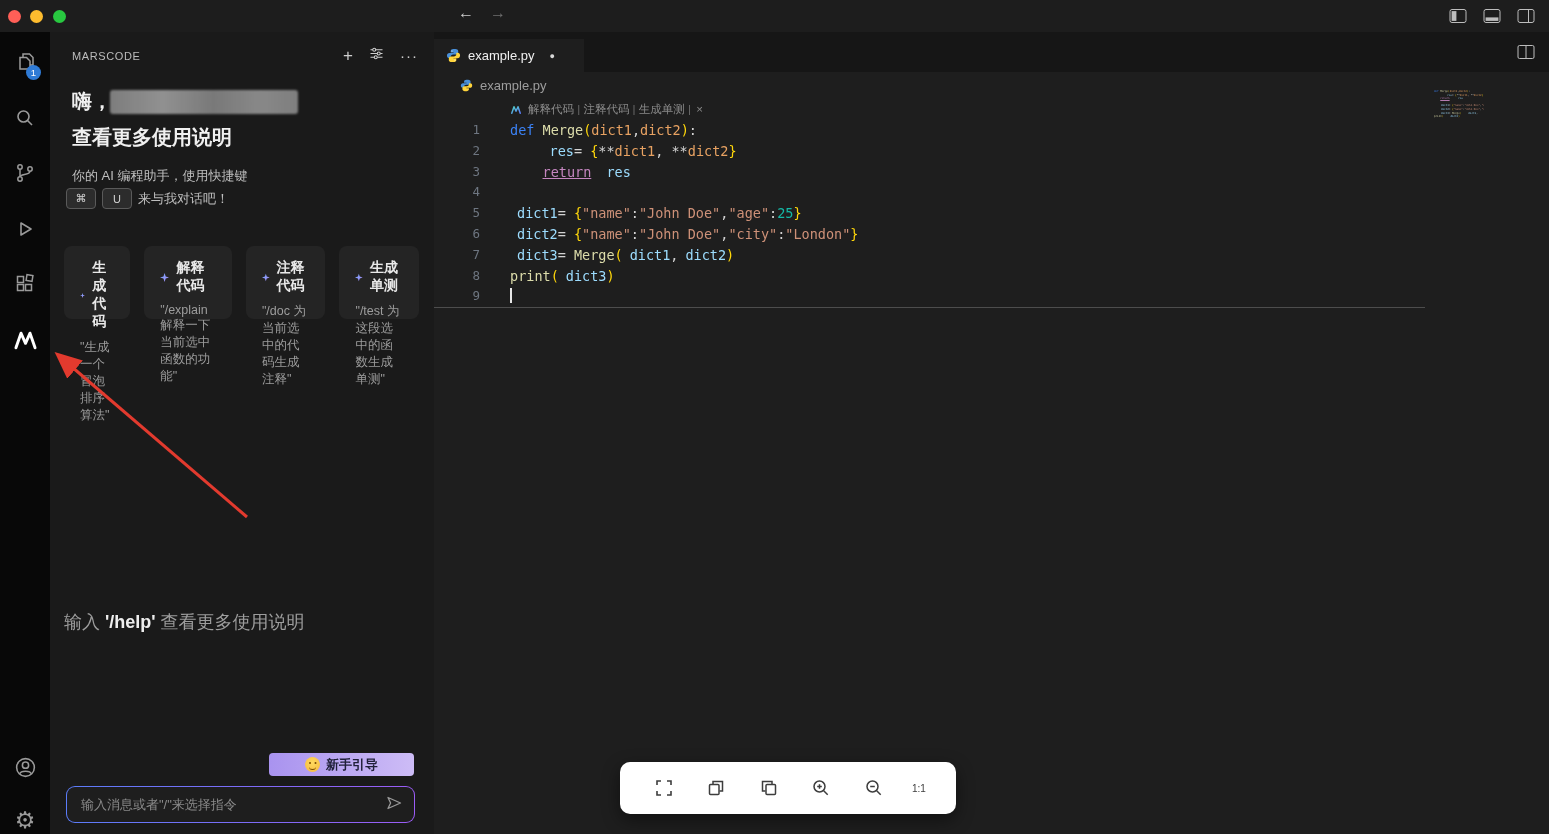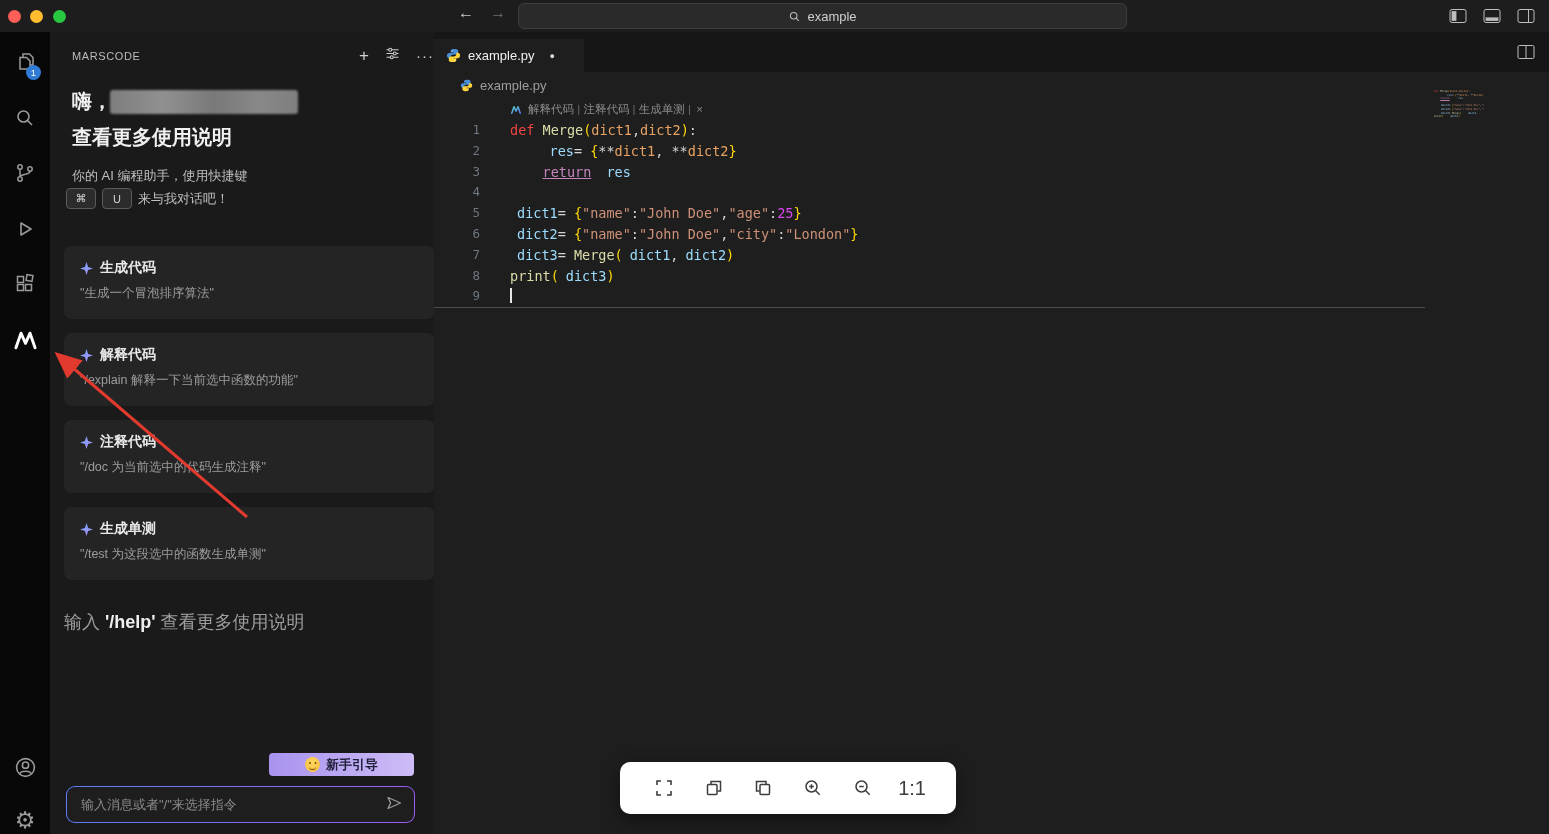--- a/index.html
+++ b/index.html
@@ -19,35 +19,35 @@
   
   .activitybar{position:absolute;left:0;top:32px;width:50px;height:802px;background:#080808;}
   .ai{position:absolute;left:0;width:50px;height:48px;display:flex;align-items:center;justify-content:center;
       color:#9a9a9a;cursor:pointer;}
   .ai.active{color:#ffffff;}
   .badge{position:absolute;left:26px;top:33px;width:15px;height:15px;border-radius:50%;background:#2f7bd6;
     color:#fff;font-size:9.5px;display:flex;align-items:center;justify-content:center;z-index:2;}
   .gear-glyph{font-size:23px;line-height:1;font-family:"DejaVu Sans",sans-serif;}
 
   
-  .sidebar{position:absolute;left:50px;top:32px;width:384px;height:802px;background:#1a1a1a;border-right:1px solid #000;padding-left:16px;}
+  .sidebar{position:absolute;left:50px;top:32px;width:384px;height:802px;background:#1a1a1a;border-right:1px solid #000;}
   .sb-header{position:absolute;left:22px;right:16px;top:14px;display:flex;align-items:center;}
   .sb-title{font-size:11px;letter-spacing:.6px;color:#bcbcbc;flex:1;}
   .sb-hicons{display:flex;gap:16px;align-items:center;color:#cfcfcf;}
   .sb-plus{font-size:17px;line-height:1;cursor:pointer;}
   .sb-more{font-size:15px;letter-spacing:1px;line-height:1;cursor:pointer;}
   .hi{position:absolute;left:22px;top:56px;font-size:20px;font-weight:bold;color:#f0f0f0;}
   .redact{position:absolute;left:60px;top:58px;width:188px;height:24px;border-radius:3px;opacity:.85;
     background:linear-gradient(90deg,#8f8f8f,#a6a6a6 28%,#8a8a8a 55%,#9c9c9c 80%,#909090);filter:blur(1.1px);}
   .greet2{position:absolute;left:22px;top:92px;font-size:20px;font-weight:bold;color:#f0f0f0;}
   .hint1{position:absolute;left:22px;top:135px;font-size:13px;color:#bfbfbf;}
   .keys-row{position:absolute;left:16px;top:156px;display:flex;align-items:center;font-size:13px;color:#bfbfbf;}
   .key{display:inline-flex;align-items:center;justify-content:center;min-width:20px;height:19px;padding:0 4px;
     margin-right:6px;border:1px solid #5a5a5a;border-radius:4px;background:#2c2c2c;font-size:11px;color:#d4d4d4;}
-  .cards{position:absolute;left:14px;right:15px;top:214px;display:flex;flex-direction:column;gap:14px;}
+  .cards{position:absolute;left:14px;right:15px;top:214px;display:flex;gap:14px;}
   .card{background:#242424;border-radius:8px;padding:13px 16px 12px;cursor:pointer;height:48px;}
   .card-title{display:flex;align-items:center;gap:7px;font-size:14px;font-weight:bold;color:#e8e8e8;}
   .card-desc{margin-top:8px;font-size:12.5px;color:#9d9d9d;}
   .help-line{position:absolute;left:14px;top:578px;font-size:18px;color:#9d9d9d;}
   .help-code{color:#eeeeee;font-weight:bold;}
   .guide-btn{position:absolute;left:219px;top:721px;width:145px;height:23px;border-radius:4px;
     background:linear-gradient(90deg,#a993ef,#cdbcf6);display:flex;align-items:center;justify-content:center;
     gap:6px;font-size:13px;font-weight:bold;color:#20203a;cursor:pointer;}
   .face{width:15px;height:15px;border-radius:50%;position:relative;
     background:radial-gradient(circle at 50% 38%,#ffd95e,#f5b93d);}
@@ -75,32 +75,32 @@
     font-size:11.5px;color:#8a8a8a;}
   .lens-action{cursor:pointer;}
   .lens-sep{color:#6a6a6a;}
   .lens-close{cursor:pointer;margin-left:2px;}
   .code{position:absolute;left:0;top:88px;right:124px;font-family:"DejaVu Sans Mono",monospace;}
   .code-row{display:flex;height:20.8px;line-height:20.8px;}
   .code-row.current{border-bottom:1px solid #4d4d4d;}
   .ln{flex:none;width:46px;text-align:right;color:#6e7681;font-size:12.5px;}
   .lc{margin-left:30px;white-space:pre;font-size:13.5px;color:#d4d4d4;}
   .caret{display:inline-block;width:1.5px;height:15px;background:#e6e6e6;vertical-align:-2px;}
-  .c-kw{color:#ef4444;} .c-ctrl{color:#c586c0;text-decoration:underline;} .c-fn{color:#dcdcaa;} .c-var{color:#9cdcfe;margin-left:7px;}
-  .c-str{color:#ce9178;} .c-num{color:#d946ef;} .c-gold{color:#ffd70a;} .c-fg{color:#d4d4d4;}
+  .c-kw{color:#3b82f6;} .c-ctrl{color:#c586c0;text-decoration:underline;} .c-fn{color:#dcdcaa;} .c-var{color:#9cdcfe;margin-left:7px;}
+  .c-str{color:#ce9178;} .c-num{color:#14b8a6;} .c-gold{color:#ffd70a;} .c-fg{color:#d4d4d4;}
   .c-param{color:#e8a262;}
   .minimap{position:absolute;right:65px;top:58px;width:50px;opacity:.9;cursor:pointer;}
   .mini-row{white-space:pre;font-family:"DejaVu Sans Mono",monospace;font-size:2.6px;line-height:3.6px;height:3.6px;overflow:hidden;}
 
   
   .float-toolbar{position:absolute;left:620px;top:762px;width:336px;height:52px;background:#ffffff;border-radius:10px;
     box-shadow:0 6px 18px rgba(0,0,0,.45);display:flex;align-items:center;justify-content:space-between;
     padding:0 30px;box-sizing:border-box;}
   .ft-btn{display:flex;align-items:center;justify-content:center;width:28px;height:28px;cursor:pointer;color:#3d3d3d;}
-  .ft-scale{font-size:20px;color:#3d3d3d;font-family:"Liberation Sans",sans-serif;}
+  .ft-scale{font-size:10px;color:#3d3d3d;font-family:"Liberation Sans",sans-serif;}
 
   
   .watermark{position:absolute;right:22px;top:780px;font-size:24px;font-weight:500;color:#fafafa;
     text-shadow:0 1px 4px rgba(0,0,0,.6);}
   .arrow-overlay{position:absolute;left:0;top:0;width:1549px;height:834px;pointer-events:none;z-index:60;}
   .defs-svg{position:absolute;width:0;height:0;}
 </style>
 </head>
 <body>
 
@@ -123,27 +123,20 @@
   </svg>
 
   <div class="titlebar">
     <span class="tl" style="left:8px;background:#ff5f57"></span>
     <span class="tl" style="left:30px;background:#febc2e"></span>
     <span class="tl" style="left:53px;background:#28c840"></span>
 
     <span class="nav-arrow" style="left:458px">←</span>
     <span class="nav-arrow nav-fwd" style="left:490px">→</span>
 
-    <div class="search-box">
-      <svg width="13" height="13" viewBox="0 0 24 24" fill="none" stroke="#bdbdbd" stroke-width="2">
-        <circle cx="10.5" cy="10.5" r="6"></circle>
-          <path d="M15 15l5 5"></path>
-      </svg>
-      <span>example</span>
-    </div>
 
     <div class="win-icons">
       <span>
         <svg width="18" height="16" viewBox="0 0 18 16" fill="none" stroke="#bdbdbd">
             <rect x="1" y="1.5" width="16" height="13" rx="2"></rect>
             <rect x="2.6" y="3.1" width="4.8" height="9.8" fill="#bdbdbd" stroke="none"></rect>
           </svg>
       </span>
       <span>
         <svg width="18" height="16" viewBox="0 0 18 16" fill="none" stroke="#bdbdbd">

